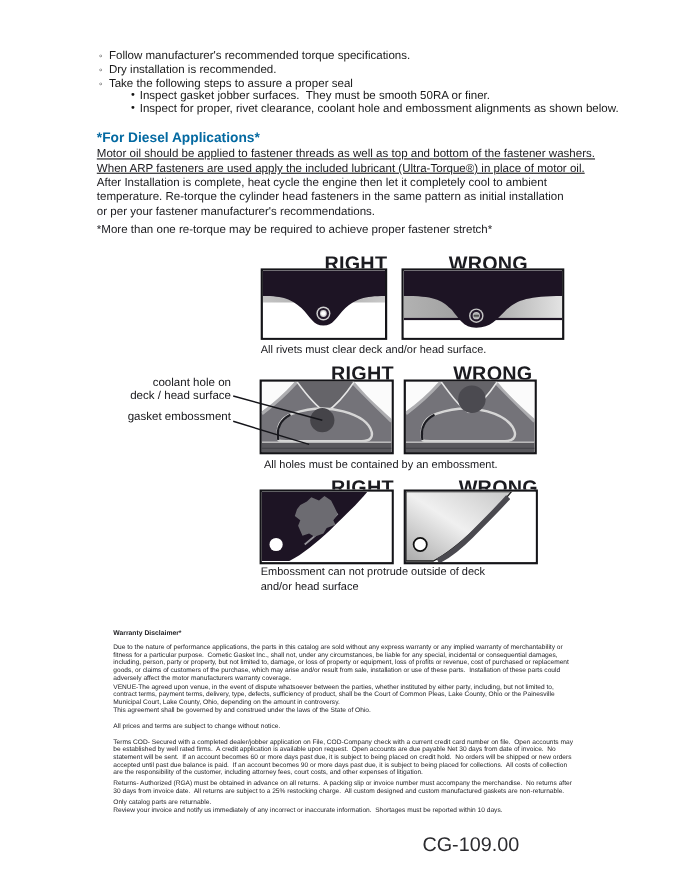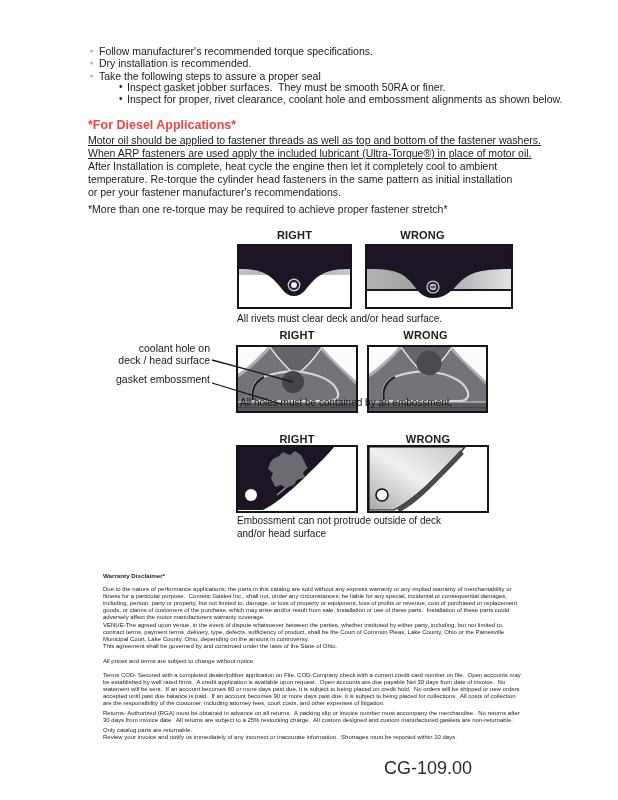--- a/index.html
+++ b/index.html
@@ -11,27 +11,27 @@
   .title{left:106px;top:26px;font-size:13px;font-weight:bold;letter-spacing:-0.1px;color:#101014;
          border-bottom:1.5px solid #000;padding-bottom:1px;}
 
   .bullets{left:90px;top:45px;font-size:10.5px;}
   .bullets .row{display:flex;height:12.4px;align-items:flex-start;}
   .bullets .mk{width:9px;font-size:9px;line-height:12px;color:#222;}
   .subs{left:119px;top:81px;font-size:10.5px;}
   .subs .row{display:flex;height:11.6px;}
   .subs .mk{width:8px;font-size:10px;line-height:11px;color:#111;}
 
-  .h2{left:88px;top:118px;font-size:12.5px;font-weight:bold;color:#ef4444;}
+  .h2{left:88px;top:118px;font-size:12.5px;font-weight:bold;color:#0369a1;}
   .body-p{left:88px;font-size:10.5px;line-height:13px;color:#1b1b1f;}
   .p1{top:134px;text-decoration:underline;}
   .p2{top:160px;}
   .note{top:203px;}
 
-  .dlabel{font-size:11px;font-weight:bold;letter-spacing:.2px;text-align:center;color:#1b1b20;}
+  .dlabel{font-size:18px;font-weight:bold;letter-spacing:.2px;text-align:right;color:#1b1b20;}
   .caption{font-size:10px;line-height:13px;color:#17171b;}
 
   .dbox{border:2px solid #141418;background:#fff;}
   .dbox svg{display:block;}
 
   .callout{font-size:10.5px;line-height:11.5px;text-align:right;color:#17171b;}
 
   .legal{left:103px;font-size:6px;line-height:7px;color:#232327;}
   .legal-h{font-weight:bold;font-size:6.2px;}
 
@@ -167,21 +167,21 @@
       <rect y="60" width="117" height="1.1" fill="#46454a"></rect>
       <circle cx="60" cy="16" r="12.5" fill="#4b4a50"></circle>
     </svg>
   </div>
 
   <svg class="abs" style="left:205px;top:352px" width="110" height="60">
     <line x1="7" y1="8" x2="88" y2="30" stroke="#15151a" stroke-width="1.3"></line>
     <line x1="7" y1="31" x2="76" y2="52" stroke="#15151a" stroke-width="1.3"></line>
   </svg>
 
-  <div class="abs caption" style="left:240px;top:396px">All holes must be contained by an embossment.</div>
+  <div class="abs caption" style="left:240px;top:416px">All holes must be contained by an embossment.</div>
 
   <div class="abs dlabel" style="left:236px;top:433px;width:122px">RIGHT</div>
   <div class="abs dlabel" style="left:367px;top:433px;width:122px">WRONG</div>
 
   <div class="abs dbox" style="left:236px;top:445px">
     <svg width="118" height="64" viewBox="0 0 118 64">
       <rect width="118" height="64" fill="#ffffff"></rect>
       <path d="M0,0 H96 C87,11 75,22 62,35 C50,46 37,57 25,63 L0,63 Z" style="fill:var(--diag-black)"></path>
       <path d="M69,20 C60,30 49,40 39,48" stroke="#949399" stroke-width="1.6" fill="none"></path>
       <polygon points="35,12 41,9 45,5 52,8 57,4 63,8 66,14 69,20 65,26 67,30 59,33 56,38 48,41 43,38 37,40 33,31 35,26 30,22 32,16" style="fill:var(--patch-gray)"></polygon>

